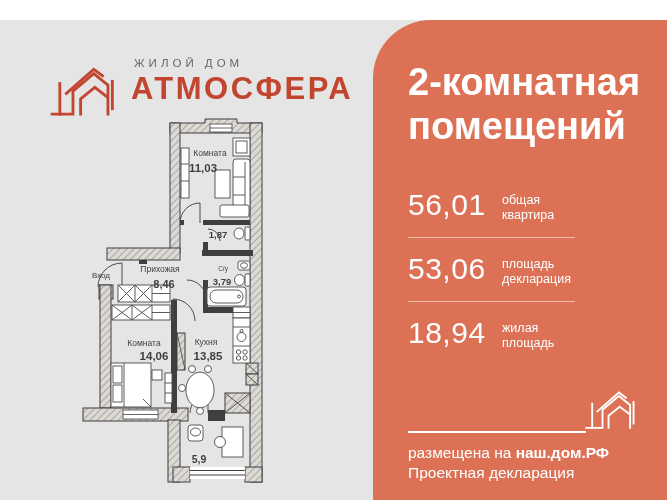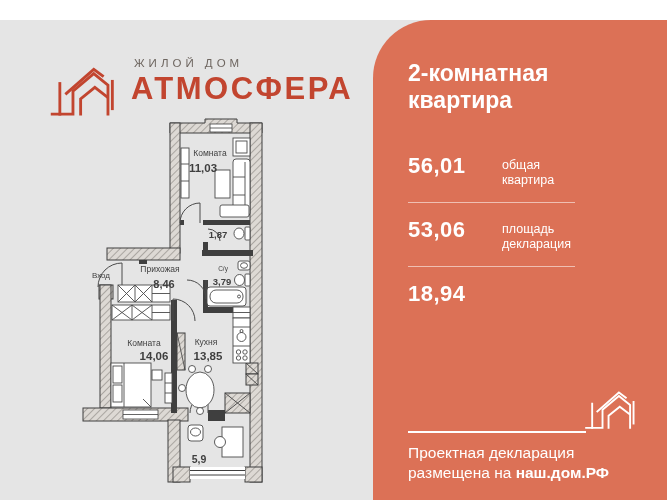--- a/index.html
+++ b/index.html
@@ -23,24 +23,24 @@
   .wall{fill:url(#hatch);stroke:#3f3f3f;stroke-width:1;}
   .swall{fill:#3f3f3f;stroke:none;}
   .f{fill:#fff;stroke:#4a4a4a;stroke-width:.9;}
   .fl{fill:none;stroke:#4a4a4a;stroke-width:.9;}
   .door{fill:none;stroke:#4a4a4a;stroke-width:1;}
   .win{fill:#fff;stroke:#3f3f3f;stroke-width:.8;}
 
   
   .panel{position:absolute;left:373px;top:0;width:294px;height:500px;
     background:var(--panel);border-radius:58px 0 0 0;color:#fff;}
-  .panel-title{margin:40px 18px 0 35px;font-size:23px;font-weight:700;line-height:1.17;}
+  .panel-title{margin:40px 18px 0 35px;font-size:38px;font-weight:700;line-height:1.17;}
   .stats{margin:34px 0 0 35px;width:167px;}
   .stat-row{display:flex;gap:16px;align-items:flex-start;padding:5px 0;}
-  .stat-value{font-size:22px;font-weight:700;letter-spacing:.5px;min-width:78px;}
+  .stat-value{font-size:30px;font-weight:400;letter-spacing:.5px;min-width:78px;}
   .stat-label{font-size:12.5px;line-height:1.2;padding-top:5px;max-width:80px;}
   .divider{height:0;border-top:1.5px solid rgba(255,255,255,.55);margin:9px 0;width:167px;}
   .decl-rule{position:absolute;left:35px;top:411px;width:178px;height:2px;background:#fff;}
   .decl-icon{position:absolute;left:211px;top:363px;width:56px;height:50px;}
   .decl-text{position:absolute;left:35px;top:423px;font-size:15.5px;line-height:1.32;}
   .decl-text b{font-weight:700;}
 </style>
 </head>
 <body>
 
@@ -210,46 +210,47 @@
       <text x="151" y="230" font-size="8.5">Кухня</text>
       <text x="153" y="245" font-size="11.5" font-weight="700">13,85</text>
       <text x="144" y="348" font-size="10.5" font-weight="700">5,9</text>
       <text x="46" y="163" font-size="8">Вход</text>
     </g>
   </svg>
 
   <div class="panel">
     <div class="panel-title">
       <div>2-комнатная</div>
-      <div>квартира</div>
+      <div>помещений</div>
     </div>
 
     <div class="stats">
       <div class="stat-row">
         <div class="stat-value">56,01</div>
         <div class="stat-label">общая квартира</div>
       </div>
       <div class="divider"></div>
       <div class="stat-row">
         <div class="stat-value">53,06</div>
         <div class="stat-label">площадь декларация</div>
       </div>
       <div class="divider"></div>
       <div class="stat-row">
         <div class="stat-value">18,94</div>
+        <div class="stat-label">жилая площадь</div>
       </div>
     </div>
 
     <div class="decl-rule"></div>
     <svg class="decl-icon" viewBox="0 0 64 58" fill="none" stroke="#ffffff" stroke-width="2.2" stroke-linejoin="miter" stroke-linecap="square">
       <path d="M2 52 H21 V31 L40 15 L53 25.5 V52"></path>
       <path d="M15 33 L40 11 L48 17"></path>
       <path d="M28 52 V38 L41 27.5 L52 36"></path>
       <path d="M9 52 V24"></path>
       <path d="M57 22 V47"></path>
     </svg>
     <div class="decl-text">
+      <div><span>размещена на </span><b>наш.дом.РФ</b></div>
       <div>Проектная декларация</div>
-      <div><span>размещена на </span><b>наш.дом.РФ</b></div>
     </div>
   </div>
 
 </div>
 
 </body></html>

